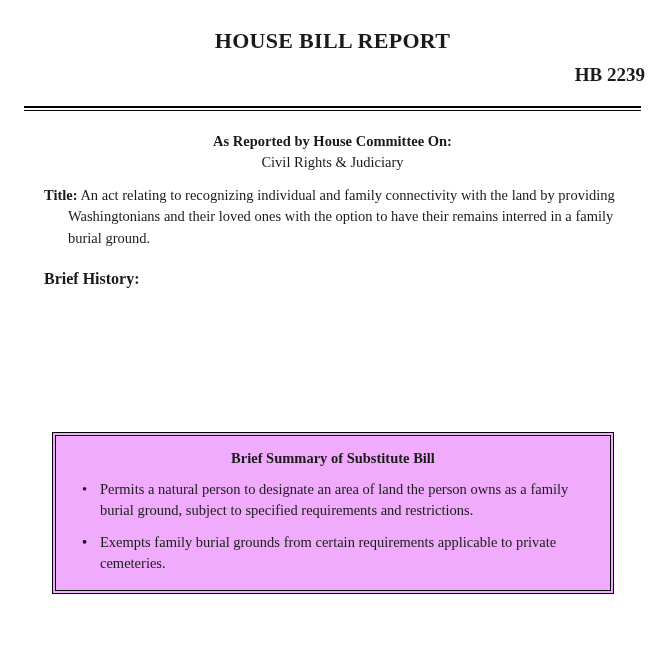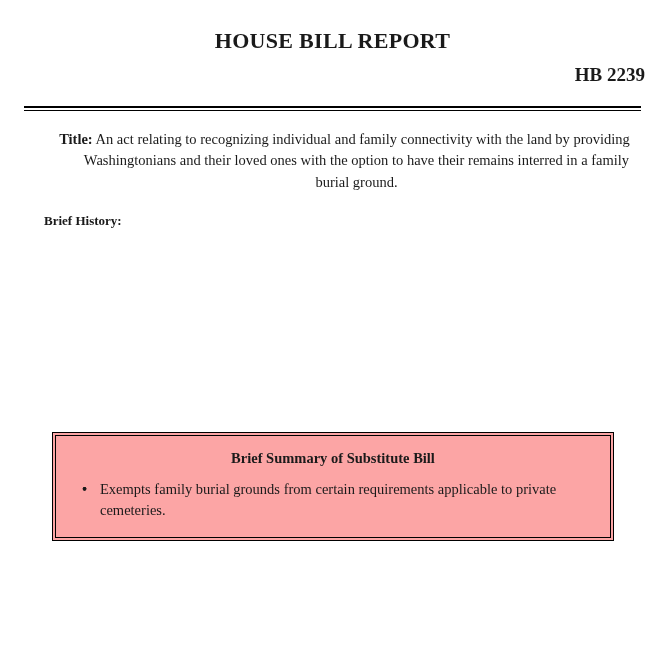--- a/index.html
+++ b/index.html
@@ -61,40 +61,39 @@
     line-height: 1.45;
   }
   .committee-name {
     font-size: 14.5px;
     font-weight: normal;
     line-height: 1.45;
   }
 
   
   .field {
-    margin-top: 18px;
+    margin-top: 12px;
     padding-left: 48px;
     text-indent: -24px;
     font-size: 14.5px;
     line-height: 1.47;
-    text-align: center;
   }
   .field .label {
     font-weight: bold;
   }
   .field .value {
     font-weight: normal;
   }
   .field .value::before {
     content: " ";
   }
 
   .history {
     margin-top: 18px;
-    font-size: 13px;
+    font-size: 16px;
     line-height: 1.47;
   }
   .history .history-label {
     font-weight: bold;
     padding-left: 24px;
   }
   .history .activity-label {
     font-weight: bold;
     padding-left: 48px;
   }
@@ -105,21 +104,21 @@
 
   
   .summary-box {
     position: absolute;
     left: 52px;
     top: 432px;
     width: 562px;
     box-sizing: border-box;
     border: 1px solid #000;
     padding: 2px;
-    background: #fca5a5;
+    background: #f0abfc;
   }
   .summary-box-inner {
     border: 1px solid #000;
     box-sizing: border-box;
     padding: 13px 22px 16px 22px;
   }
   .summary-heading {
     text-align: center;
     font-size: 14.5px;
     font-weight: bold;
@@ -149,37 +148,42 @@
 </head>
 <body>
 
 <div class="page">
 
   <h1 class="doc-title">HOUSE BILL REPORT</h1>
   <h2 class="doc-subtitle">HB 2239</h2>
 
   <div class="rule-double"></div>
 
+  <div class="committee-block">
+    <div class="committee-reported">As Reported by House Committee On:</div>
+    <div class="committee-name">Civil Rights &amp; Judiciary</div>
+  </div>
 
   <div class="field">
     <span class="label">Title:</span><span class="value">An act relating to recognizing individual and family connectivity with the land by providing Washingtonians and their loved ones with the option to have their remains interred in a family burial ground.</span>
   </div>
 
 
 
   <div class="history">
     <div class="history-label">Brief History:</div>
   </div>
 
   <div class="summary-box">
     <div class="summary-box-inner">
       <div class="summary-heading">Brief Summary of Substitute Bill</div>
       <ul class="bullet-list">
         <li class="bullet-item">
           <span class="bullet-marker">•</span>
+          <span>Permits a natural person to designate an area of land the person owns as a family burial ground, subject to specified requirements and restrictions.</span>
         </li>
         <li class="bullet-item">
           <span class="bullet-marker">•</span>
         </li>
         <li class="bullet-item">
           <span class="bullet-marker">•</span>
           <span>Exempts family burial grounds from certain requirements applicable to private cemeteries.</span>
         </li>
       </ul>
     </div>

